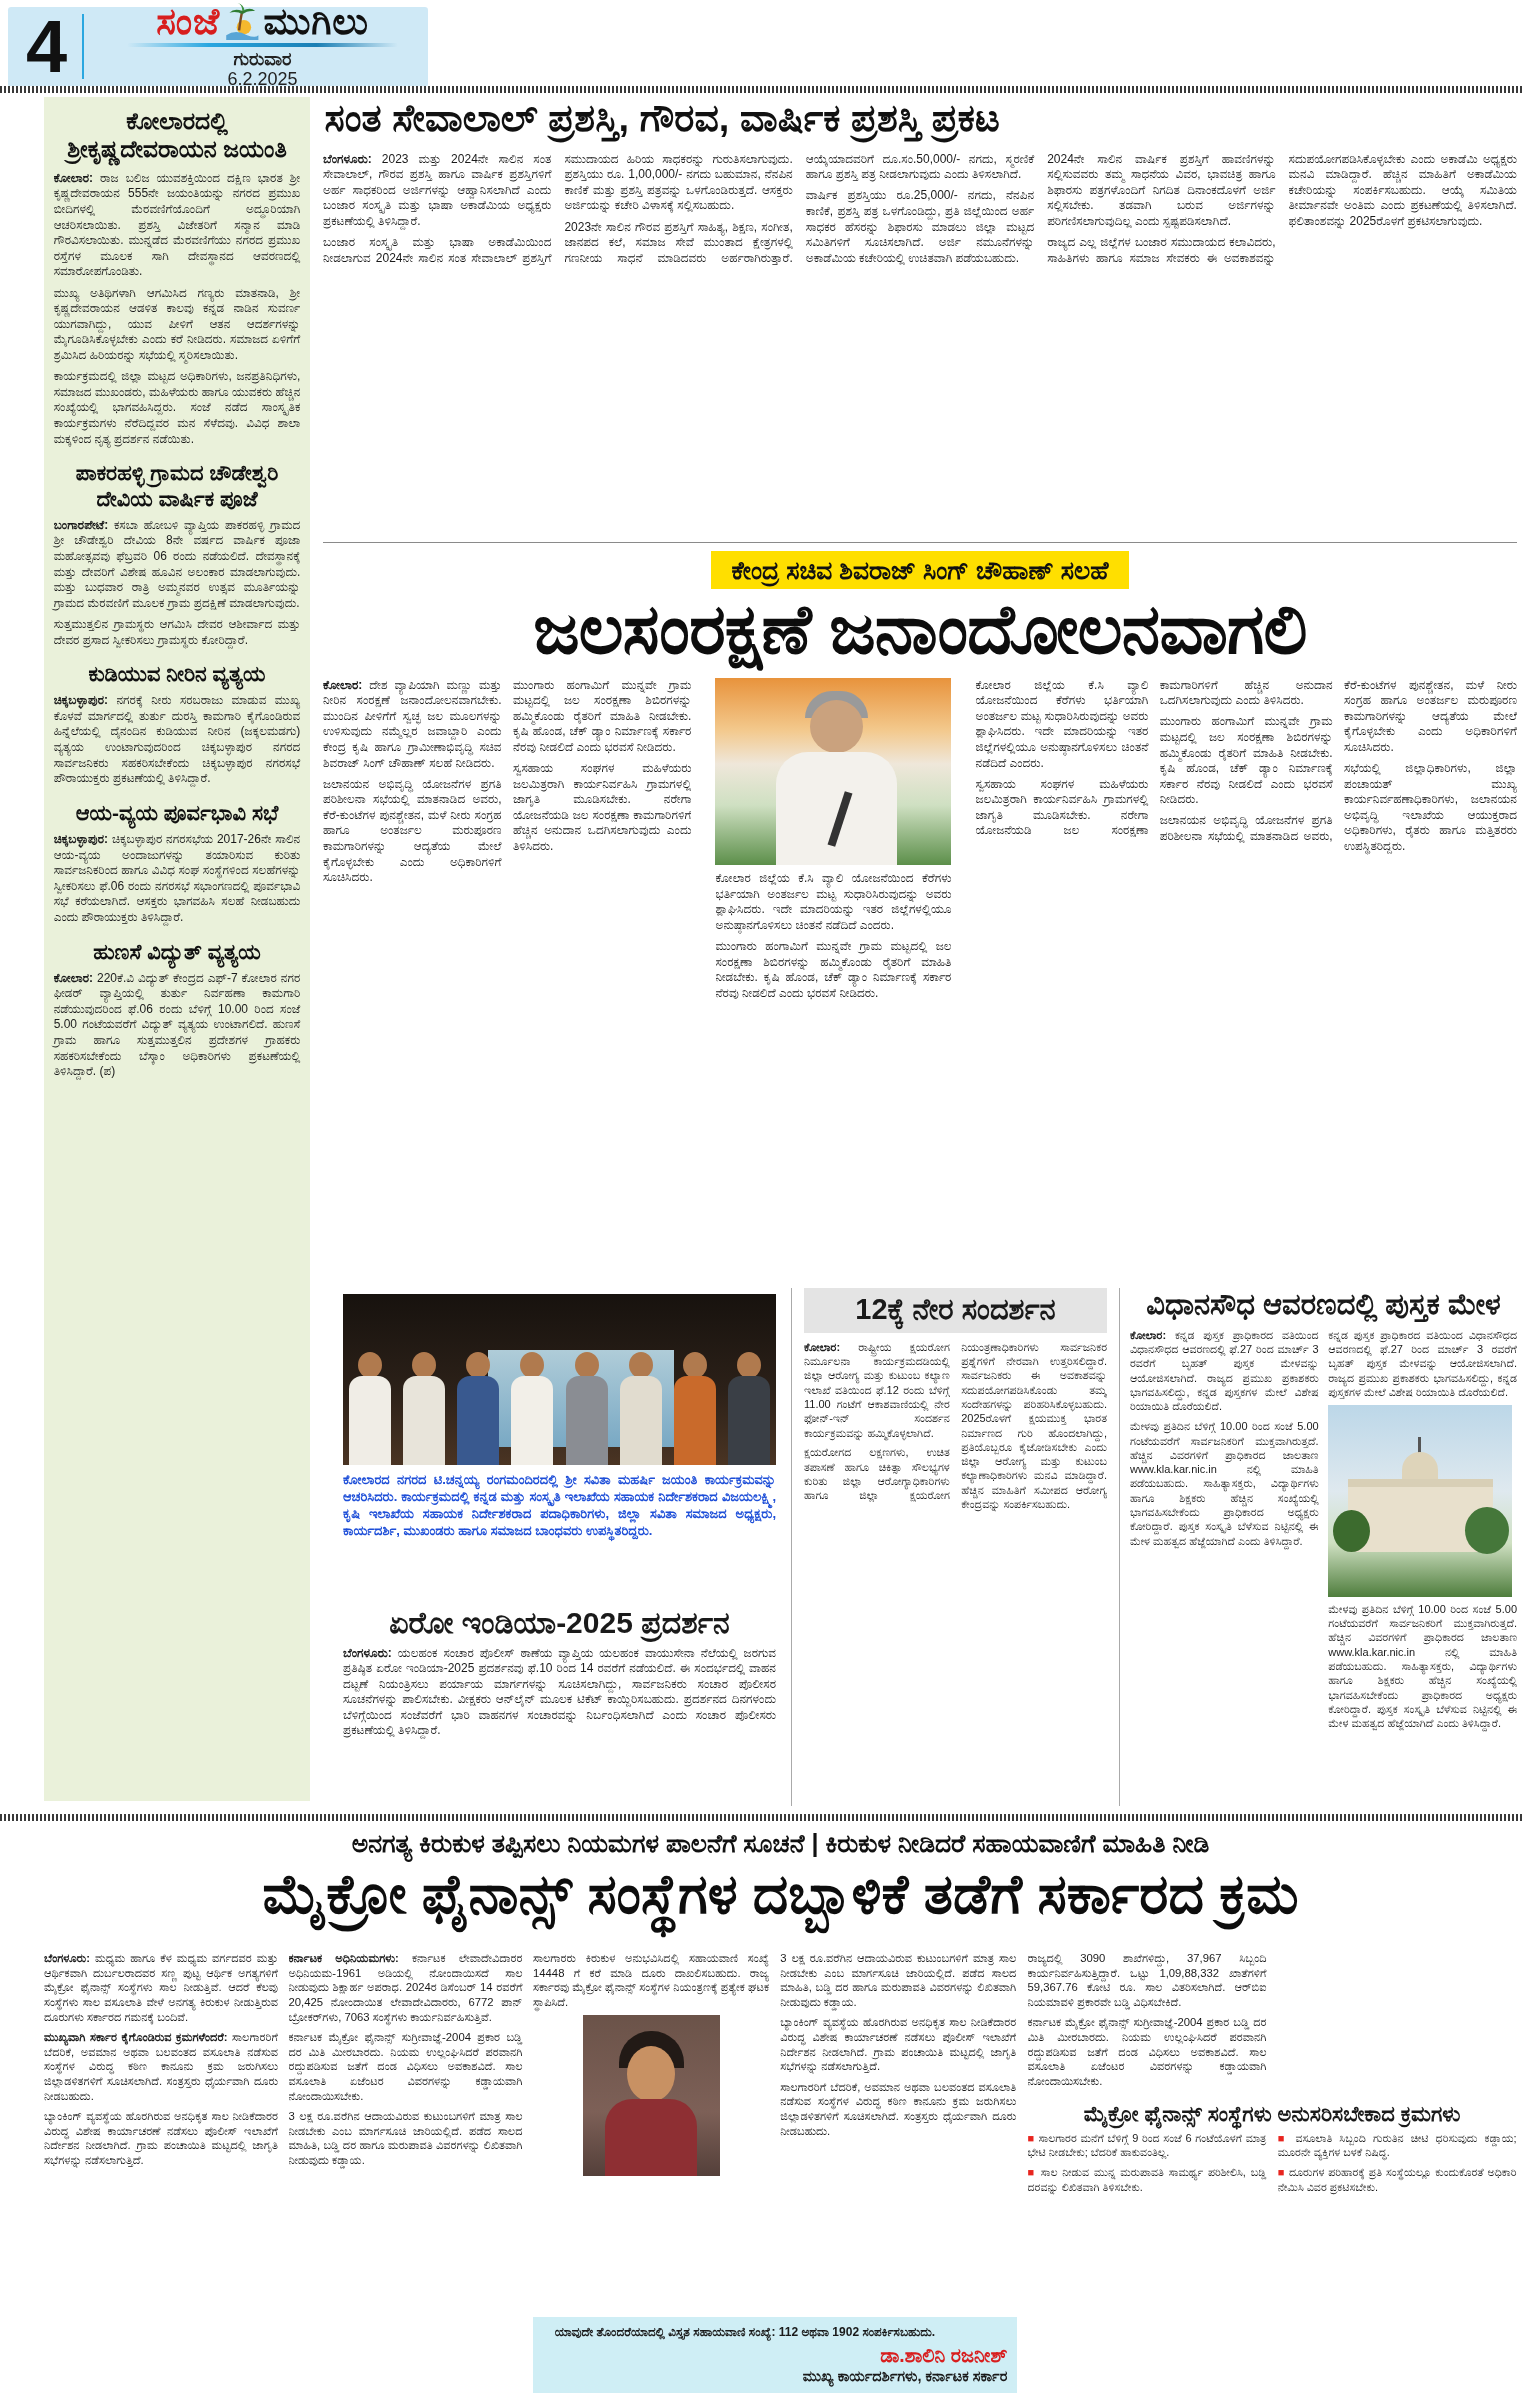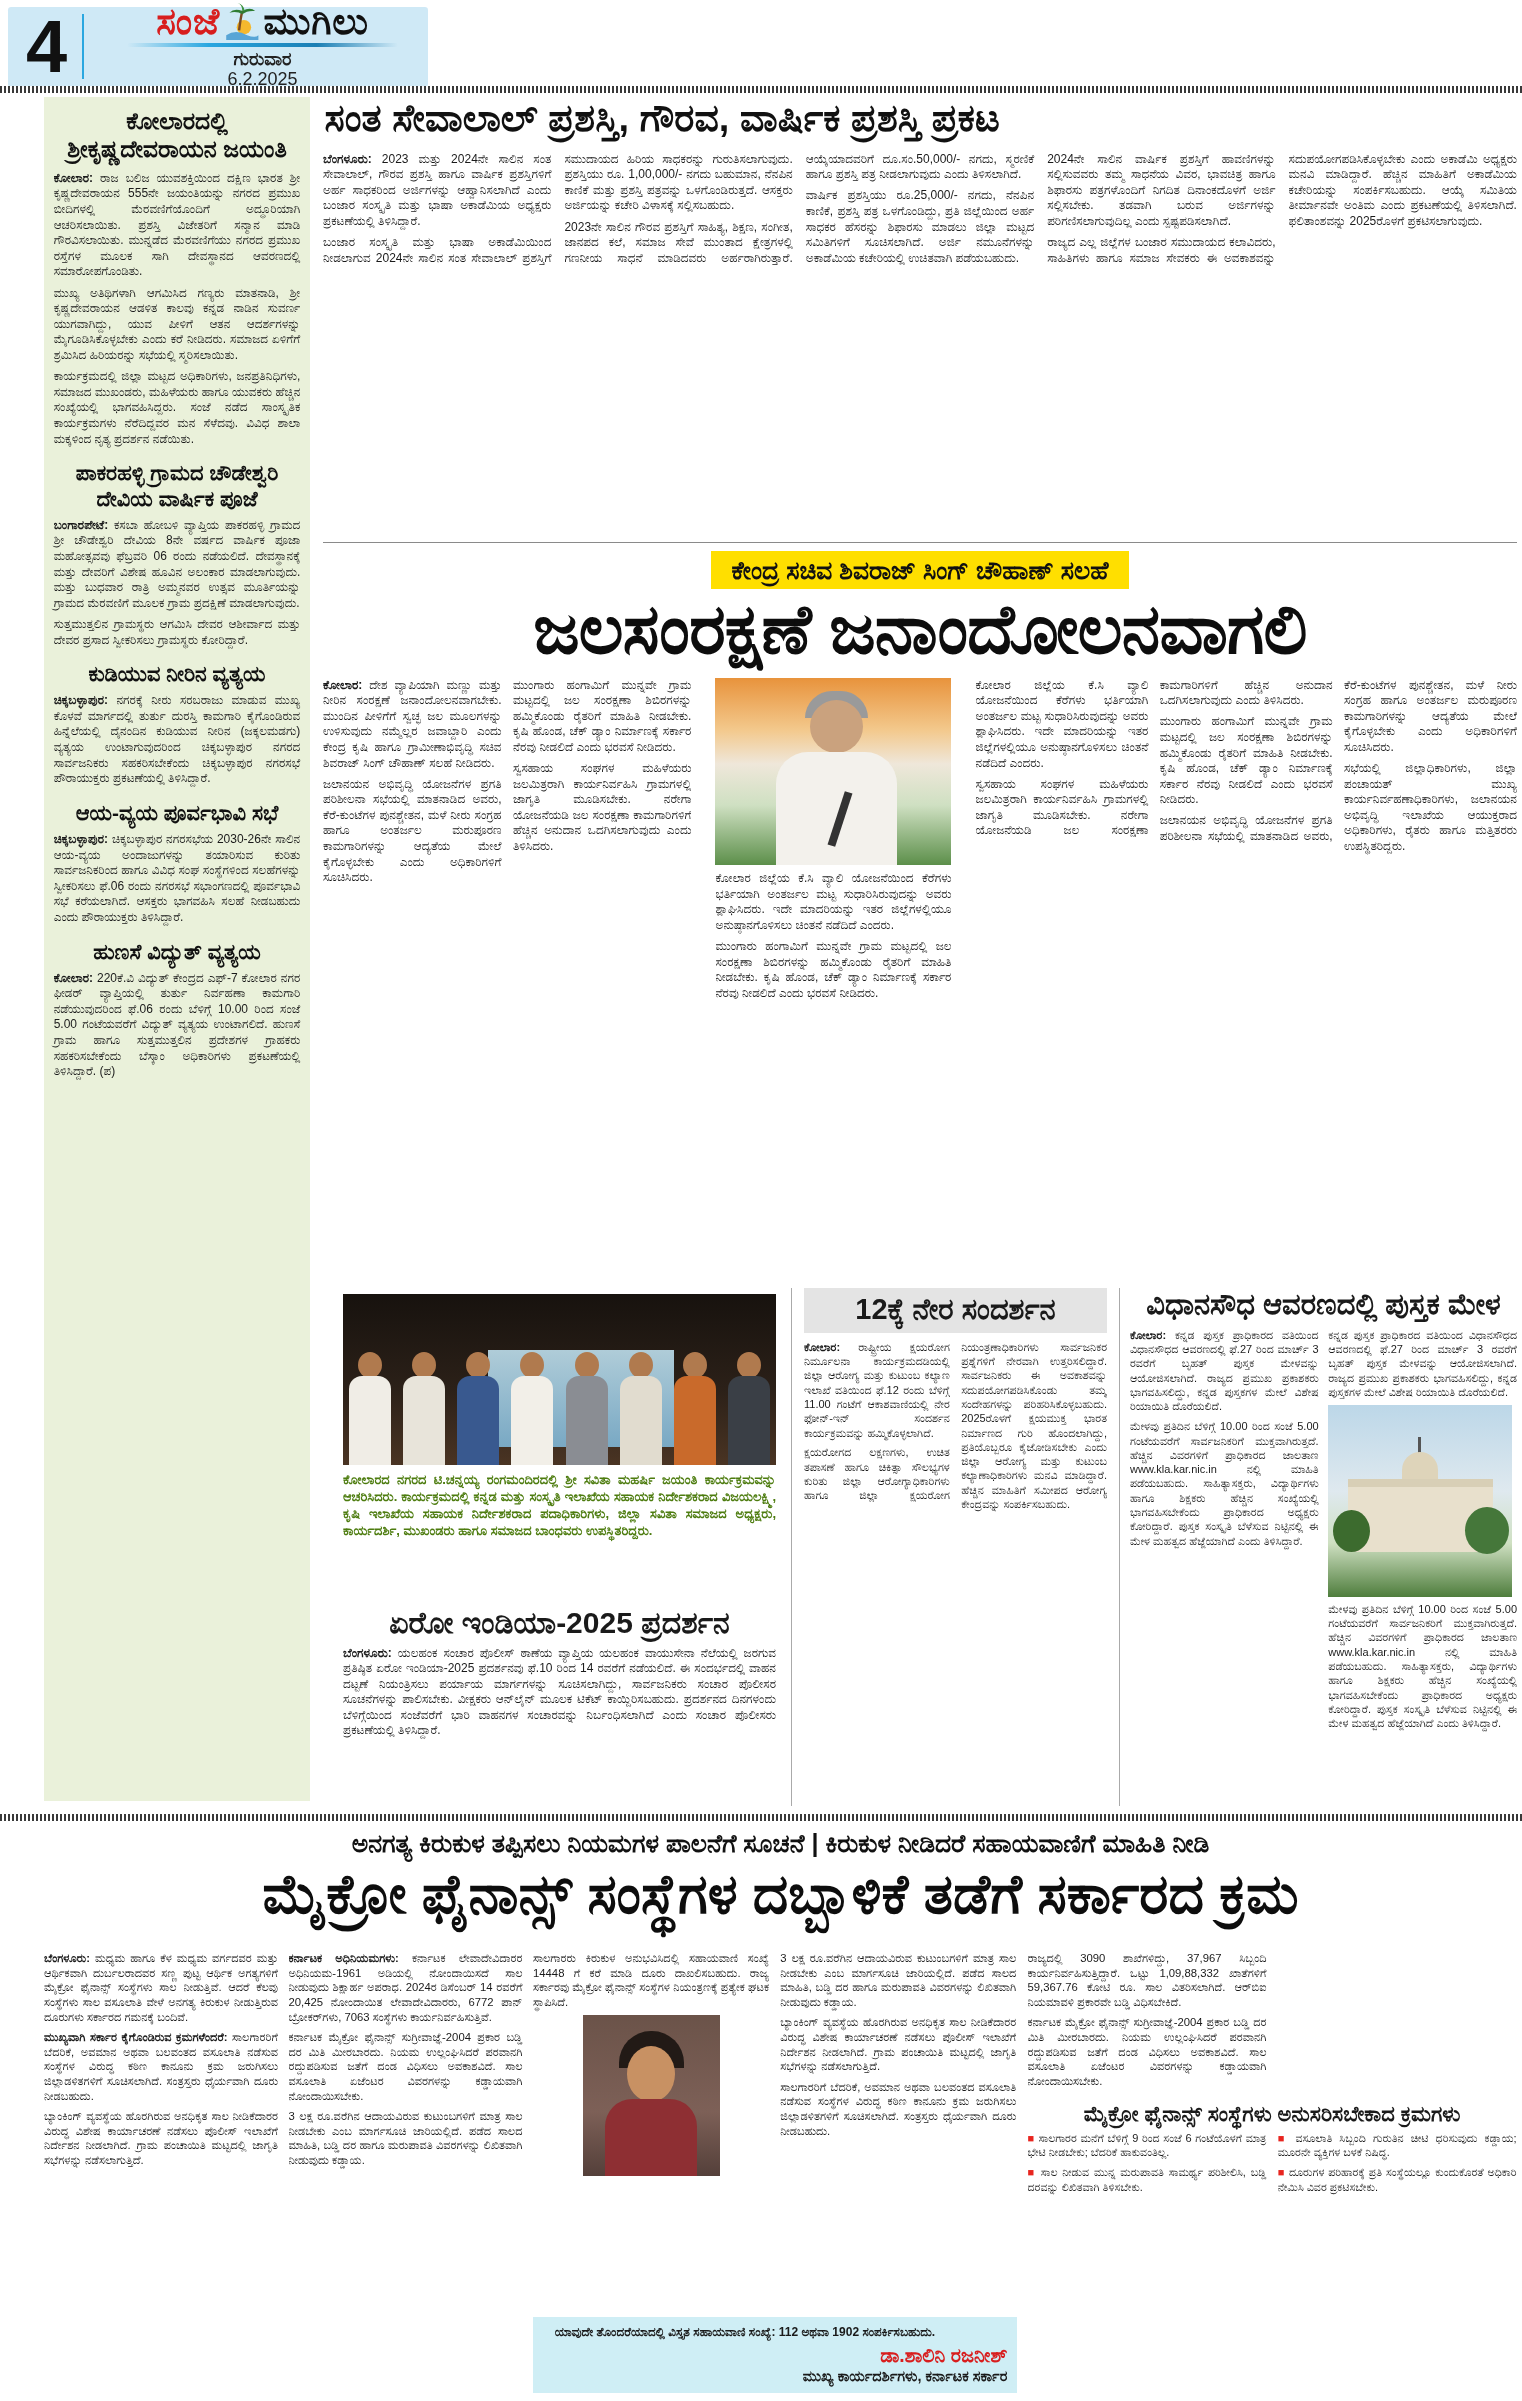--- a/index.html
+++ b/index.html
@@ -45,21 +45,21 @@
   .p1body{position:absolute;left:61px;top:74px;width:121px;height:113px;border-radius:32px 32px 0 0;background:#f3f1ec;}
   .p1mic{position:absolute;left:121px;top:113px;width:8px;height:56px;background:#333;transform:rotate(18deg);}
   
   .gphoto{left:343px;top:1294px;width:433px;height:171px;background:linear-gradient(180deg,#17120e 0%,#2b2018 55%,#4a3423 100%);overflow:hidden;}
   .banner{position:absolute;left:145px;top:56px;width:186px;height:97px;background:linear-gradient(180deg,#bfe0ee,#7fb6d6);opacity:.9;}
   .prow{position:absolute;left:0;bottom:0;width:100%;display:flex;justify-content:space-around;align-items:flex-end;height:121px;}
   .person{position:relative;width:42px;height:113px;}
   .phead{position:absolute;left:9px;top:0;width:24px;height:26px;border-radius:50%;background:#b07a4e;}
   .ptorso{position:absolute;left:0;top:24px;width:42px;height:89px;border-radius:13px 13px 0 0;}
   
-  .caption{left:343px;top:1472px;width:433px;height:131px;font-size:13px;font-weight:700;line-height:1.3;text-align:justify;color:#4d7c0f;overflow:hidden;}
+  .caption{left:343px;top:1472px;width:433px;height:131px;font-size:13px;font-weight:700;line-height:1.3;text-align:justify;color:#1d4ed8;overflow:hidden;}
   .aero{left:343px;top:1606px;width:433px;height:200px;overflow:hidden;}
   .aero-head{text-align:center;font-size:30px;font-weight:800;line-height:1.1;margin-bottom:6.5px;}
   
   .story12{left:791px;top:1288px;width:329px;height:518px;border-left:0.8px solid #aaa;border-right:0.8px solid #aaa;padding:0 12px;box-sizing:border-box;overflow:hidden;}
   .gbox{background:#e4e4e4;text-align:center;font-size:29px;font-weight:800;padding:4.8px 3.2px 6.5px 3.2px;margin-bottom:6.5px;}
   .cols2{column-count:2;column-gap:11.3px;height:452px;overflow:hidden;font-size:11px;}
   
   .fair{left:1130px;top:1288px;width:387px;height:518px;overflow:hidden;}
   .fair-head{text-align:center;font-size:29px;font-weight:800;line-height:1.15;margin-bottom:6.5px;}
   .fairbody{display:flex;gap:9.7px;height:466px;overflow:hidden;}
@@ -136,21 +136,21 @@
     <div class="body">
       <p><span class="dl">ಬಂಗಾರಪೇಟೆ:</span> <span>ಕಸಬಾ ಹೋಬಳಿ ವ್ಯಾಪ್ತಿಯ ಪಾಕರಹಳ್ಳಿ ಗ್ರಾಮದ ಶ್ರೀ ಚೌಡೇಶ್ವರಿ ದೇವಿಯ 8ನೇ ವರ್ಷದ ವಾರ್ಷಿಕ ಪೂಜಾ ಮಹೋತ್ಸವವು ಫೆಬ್ರವರಿ 06 ರಂದು ನಡೆಯಲಿದೆ. ದೇವಸ್ಥಾನಕ್ಕೆ ಮತ್ತು ದೇವರಿಗೆ ವಿಶೇಷ ಹೂವಿನ ಅಲಂಕಾರ ಮಾಡಲಾಗುವುದು. ಮತ್ತು ಬುಧವಾರ ರಾತ್ರಿ ಅಮ್ಮನವರ ಉತ್ಸವ ಮೂರ್ತಿಯನ್ನು ಗ್ರಾಮದ ಮೆರವಣಿಗೆ ಮೂಲಕ ಗ್ರಾಮ ಪ್ರದಕ್ಷಿಣೆ ಮಾಡಲಾಗುವುದು.</span></p>
       <p>ಸುತ್ತಮುತ್ತಲಿನ ಗ್ರಾಮಸ್ಥರು ಆಗಮಿಸಿ ದೇವರ ಆಶೀರ್ವಾದ ಮತ್ತು ದೇವರ ಪ್ರಸಾದ ಸ್ವೀಕರಿಸಲು ಗ್ರಾಮಸ್ಥರು ಕೋರಿದ್ದಾರೆ.</p>
     </div>
     <div class="lp-sub">ಕುಡಿಯುವ ನೀರಿನ ವ್ಯತ್ಯಯ</div>
     <div class="body">
       <p><span class="dl">ಚಿಕ್ಕಬಳ್ಳಾಪುರ:</span> <span>ನಗರಕ್ಕೆ ನೀರು ಸರಬರಾಜು ಮಾಡುವ ಮುಖ್ಯ ಕೊಳವೆ ಮಾರ್ಗದಲ್ಲಿ ತುರ್ತು ದುರಸ್ತಿ ಕಾಮಗಾರಿ ಕೈಗೊಂಡಿರುವ ಹಿನ್ನೆಲೆಯಲ್ಲಿ ದೈನಂದಿನ ಕುಡಿಯುವ ನೀರಿನ (ಜಕ್ಕಲಮಡಗು) ವ್ಯತ್ಯಯ ಉಂಟಾಗುವುದರಿಂದ ಚಿಕ್ಕಬಳ್ಳಾಪುರ ನಗರದ ಸಾರ್ವಜನಿಕರು ಸಹಕರಿಸಬೇಕೆಂದು ಚಿಕ್ಕಬಳ್ಳಾಪುರ ನಗರಸಭೆ ಪೌರಾಯುಕ್ತರು ಪ್ರಕಟಣೆಯಲ್ಲಿ ತಿಳಿಸಿದ್ದಾರೆ.</span></p>
     </div>
     <div class="lp-sub">ಆಯ-ವ್ಯಯ ಪೂರ್ವಭಾವಿ ಸಭೆ</div>
     <div class="body">
-      <p><span class="dl">ಚಿಕ್ಕಬಳ್ಳಾಪುರ:</span> <span>ಚಿಕ್ಕಬಳ್ಳಾಪುರ ನಗರಸಭೆಯ 2030-26ನೇ ಸಾಲಿನ ಆಯ-ವ್ಯಯ ಅಂದಾಜುಗಳನ್ನು ತಯಾರಿಸುವ ಕುರಿತು ಸಾರ್ವಜನಿಕರಿಂದ ಹಾಗೂ ವಿವಿಧ ಸಂಘ ಸಂಸ್ಥೆಗಳಿಂದ ಸಲಹೆಗಳನ್ನು ಸ್ವೀಕರಿಸಲು ಫೆ.06 ರಂದು ನಗರಸಭೆ ಸಭಾಂಗಣದಲ್ಲಿ ಪೂರ್ವಭಾವಿ ಸಭೆ ಕರೆಯಲಾಗಿದೆ. ಆಸಕ್ತರು ಭಾಗವಹಿಸಿ ಸಲಹೆ ನೀಡಬಹುದು ಎಂದು ಪೌರಾಯುಕ್ತರು ತಿಳಿಸಿದ್ದಾರೆ.</span></p>
+      <p><span class="dl">ಚಿಕ್ಕಬಳ್ಳಾಪುರ:</span> <span>ಚಿಕ್ಕಬಳ್ಳಾಪುರ ನಗರಸಭೆಯ 2017-26ನೇ ಸಾಲಿನ ಆಯ-ವ್ಯಯ ಅಂದಾಜುಗಳನ್ನು ತಯಾರಿಸುವ ಕುರಿತು ಸಾರ್ವಜನಿಕರಿಂದ ಹಾಗೂ ವಿವಿಧ ಸಂಘ ಸಂಸ್ಥೆಗಳಿಂದ ಸಲಹೆಗಳನ್ನು ಸ್ವೀಕರಿಸಲು ಫೆ.06 ರಂದು ನಗರಸಭೆ ಸಭಾಂಗಣದಲ್ಲಿ ಪೂರ್ವಭಾವಿ ಸಭೆ ಕರೆಯಲಾಗಿದೆ. ಆಸಕ್ತರು ಭಾಗವಹಿಸಿ ಸಲಹೆ ನೀಡಬಹುದು ಎಂದು ಪೌರಾಯುಕ್ತರು ತಿಳಿಸಿದ್ದಾರೆ.</span></p>
     </div>
     <div class="lp-sub">ಹುಣಸೆ ವಿದ್ಯುತ್ ವ್ಯತ್ಯಯ</div>
     <div class="body">
       <p><span class="dl">ಕೋಲಾರ:</span> <span>220ಕೆ.ವಿ ವಿದ್ಯುತ್ ಕೇಂದ್ರದ ಎಫ್-7 ಕೋಲಾರ ನಗರ ಫೀಡರ್ ವ್ಯಾಪ್ತಿಯಲ್ಲಿ ತುರ್ತು ನಿರ್ವಹಣಾ ಕಾಮಗಾರಿ ನಡೆಯುವುದರಿಂದ ಫೆ.06 ರಂದು ಬೆಳಿಗ್ಗೆ 10.00 ರಿಂದ ಸಂಜೆ 5.00 ಗಂಟೆಯವರೆಗೆ ವಿದ್ಯುತ್ ವ್ಯತ್ಯಯ ಉಂಟಾಗಲಿದೆ. ಹುಣಸೆ ಗ್ರಾಮ ಹಾಗೂ ಸುತ್ತಮುತ್ತಲಿನ ಪ್ರದೇಶಗಳ ಗ್ರಾಹಕರು ಸಹಕರಿಸಬೇಕೆಂದು ಬೆಸ್ಕಾಂ ಅಧಿಕಾರಿಗಳು ಪ್ರಕಟಣೆಯಲ್ಲಿ ತಿಳಿಸಿದ್ದಾರೆ. (ಪ)</span></p>
     </div>
   </div>
 
   <div class="abs topstory">
     <div class="ts-head">ಸಂತ ಸೇವಾಲಾಲ್ ಪ್ರಶಸ್ತಿ, ಗೌರವ, ವಾರ್ಷಿಕ ಪ್ರಶಸ್ತಿ ಪ್ರಕಟ</div>
     <div class="ts-cols body">

